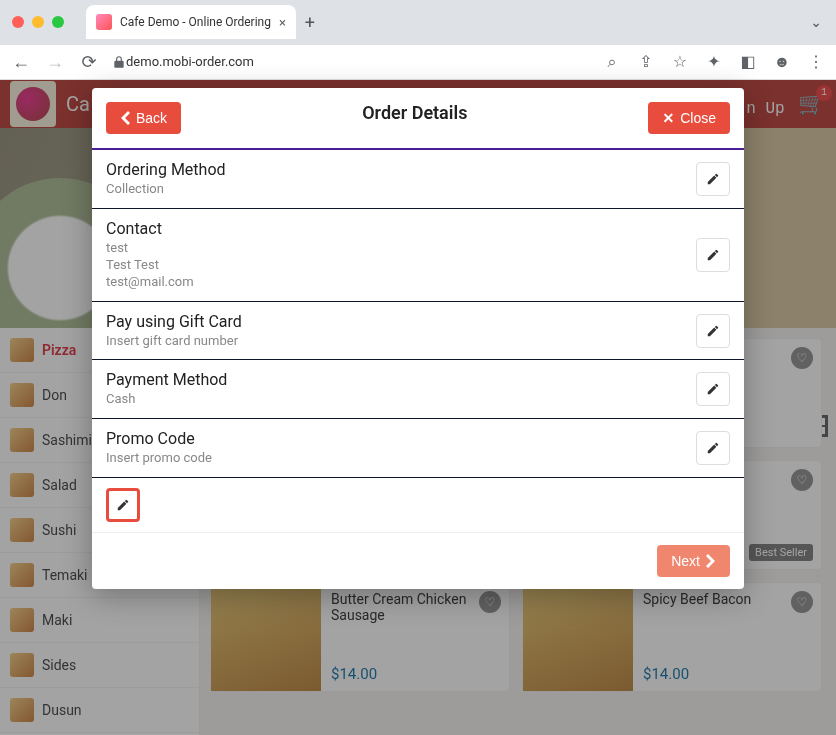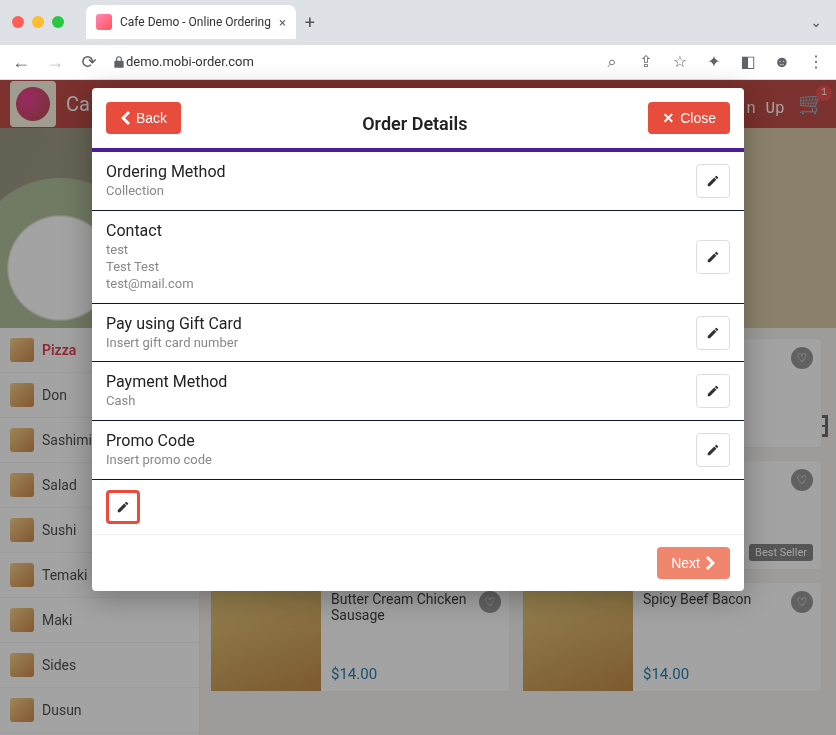--- a/index.html
+++ b/index.html
@@ -56,27 +56,27 @@
   .card-title { font-size:14px; color:#222; }
   .card-price { margin-top:auto; font-size:15px; color:#0369a1;}
   .badge { position:absolute; bottom:8px; right:8px; background:#737373; color:#fff; font-size:11px; padding:2px 6px; border-radius:3px;}
   .heart { position:absolute; top:8px; right:8px; width:22px;height:22px;border-radius:50%;background:#888;color:#fff;display:flex;align-items:center;justify-content:center;font-size:12px;}
 
   
   .overlay { position:absolute; inset:80px 0 0 0; background:rgba(50,50,50,0.45);}
 
   
   .modal { position:absolute; top:88px; left:92px; right:92px; background:#fff; border-radius:4px; box-shadow:0 6px 30px rgba(0,0,0,0.3); overflow:hidden;}
-  .modal-head { display:flex; align-items:flex-end; padding:14px 14px; }
+  .modal-head { display:flex; align-items:flex-start; padding:14px 14px; }
   .btn { border:none; border-radius:4px; padding:8px 14px; font-size:14px; cursor:pointer; display:inline-flex; align-items:center; gap:6px;}
   .btn-red { background:#e74c3c; color:#fff;}
   .btn-red-soft { background:#f1866f; color:#fff;}
   .modal-title { flex:1; text-align:center; font-size:18px; font-weight:600; color:#222;}
   .section { border-top:1px solid #0f172a; padding:10px 14px; display:flex; align-items:center;}
-  .section:first-of-type { border-top:4px solid #4c1d95;}
+  .section:first-of-type { border-top:2px solid #4c1d95;}
   .sec-text { flex:1; }
   .sec-title { font-size:16px; color:#222;}
   .sec-sub { font-size:13px; color:#888; margin-top:2px; line-height:1.3;}
   .sec-sub.err { color:#e74c3c;}
   .edit-btn { width:34px; height:34px; border:1px solid #ddd; border-radius:4px; background:#fff; display:flex;align-items:center;justify-content:center; color:#333; cursor:pointer;}
   .edit-btn.hl { border:3px solid #e74c3c;}
   .modal-foot { padding:12px 14px; display:flex; justify-content:flex-end; border-top:1px solid #eee;}
   svg { display:block; }
 </style>
 </head>

